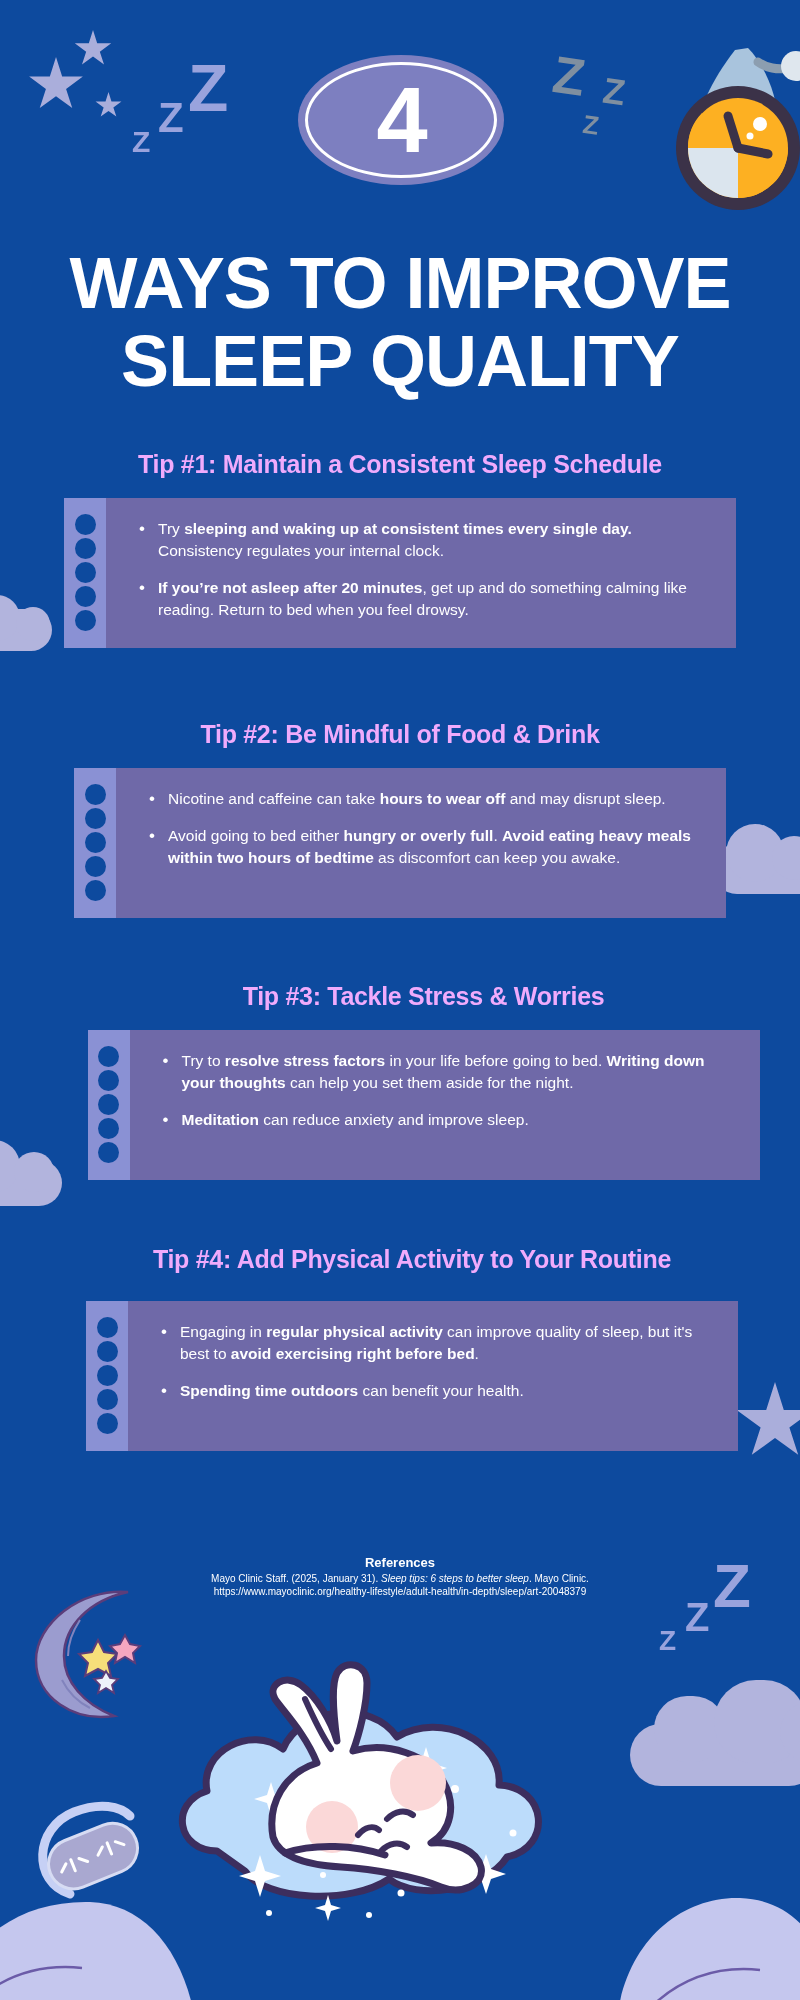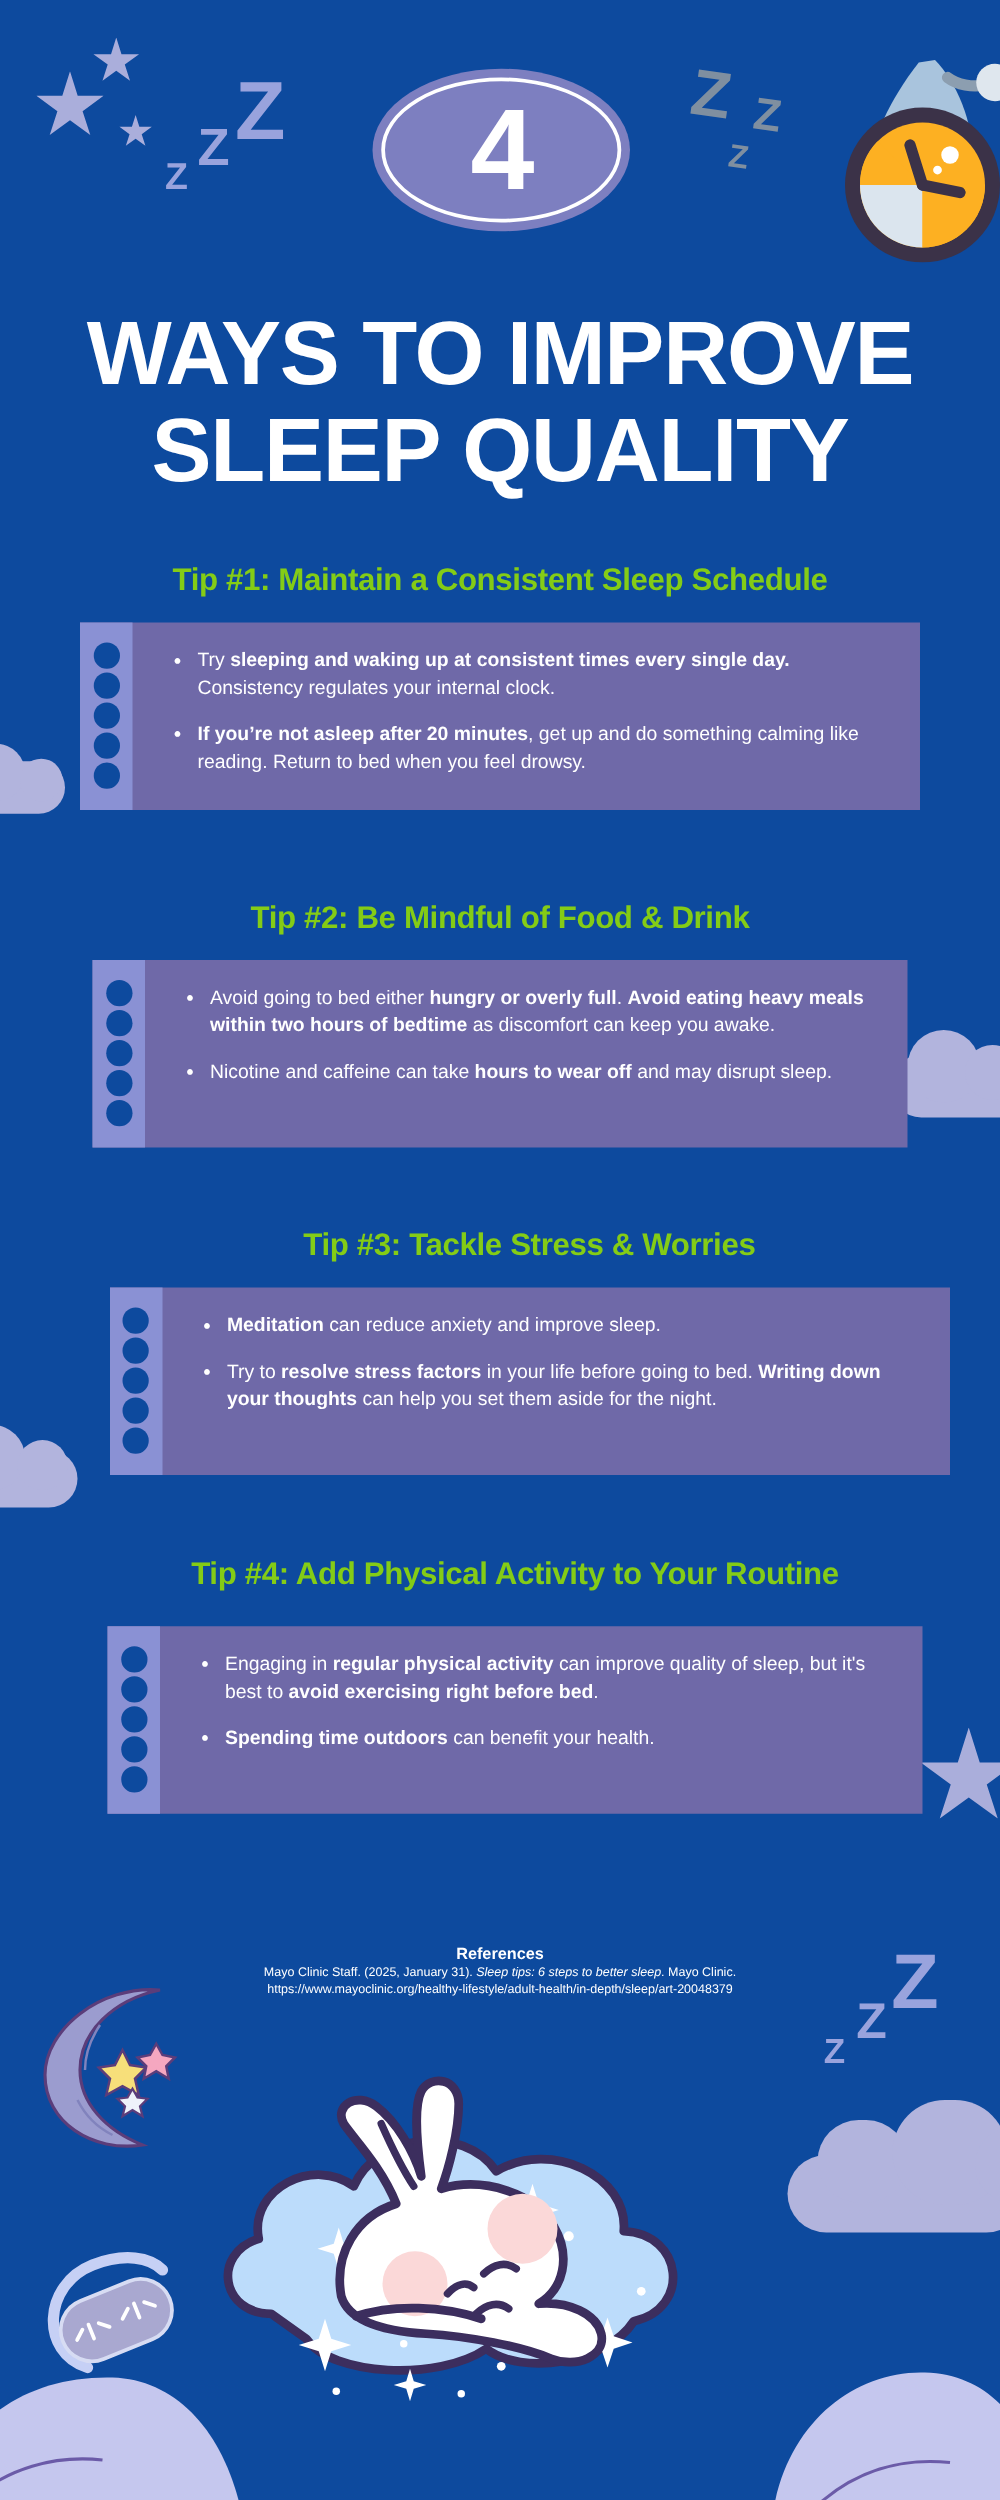--- a/index.html
+++ b/index.html
@@ -59,21 +59,21 @@
     line-height: 1.08;
     letter-spacing: -1px;
     text-transform: uppercase;
     z-index: 5;
   }
 
   
   .tip { position: absolute; left: 0; width: 800px; z-index: 4; }
   .tip-heading {
     text-align: center;
-    color: #84cc16;
+    color: #f0abfc;
     font-size: 25px;
     font-weight: 800;
     line-height: 1.18;
     padding: 0 40px;
     letter-spacing: -0.3px;
   }
   .card {
     position: relative;
     margin: 18px auto 0;
     width: 672px;
@@ -219,41 +219,41 @@
     <div class="card narrow">
       <div class="strip">
         <span class="dot"></span>
         <span class="dot"></span>
         <span class="dot"></span>
         <span class="dot"></span>
         <span class="dot"></span>
       </div>
       <div class="card-body">
         <ul class="bullets">
+            <li><span>Nicotine and caffeine can take </span><b>hours to wear off</b><span> and may disrupt sleep.</span></li>
             <li><span>Avoid going to bed either </span><b>hungry or overly full</b><span>. </span><b>Avoid eating heavy meals within two hours of bedtime</b><span> as discomfort can keep you awake.</span></li>
-            <li><span>Nicotine and caffeine can take </span><b>hours to wear off</b><span> and may disrupt sleep.</span></li>
           </ul>
       </div>
     </div>
   </div>
 
   <div class="tip" style="top:982px;padding-left:47px;">
     <div class="tip-heading">Tip #3: Tackle Stress &amp; Worries</div>
     <div class="card">
       <div class="strip">
         <span class="dot"></span>
         <span class="dot"></span>
         <span class="dot"></span>
         <span class="dot"></span>
         <span class="dot"></span>
       </div>
       <div class="card-body">
         <ul class="bullets">
+            <li><span>Try to </span><b>resolve stress factors</b><span> in your life before going to bed. </span><b>Writing down your thoughts</b><span> can help you set them aside for the night.</span></li>
             <li><b>Meditation</b><span> can reduce anxiety and improve sleep.</span></li>
-            <li><span>Try to </span><b>resolve stress factors</b><span> in your life before going to bed. </span><b>Writing down your thoughts</b><span> can help you set them aside for the night.</span></li>
           </ul>
       </div>
     </div>
   </div>
 
   <div class="tip" style="top:1245px;margin-left:12px;">
     <div class="tip-heading" style="padding:0 135px;">Tip #4: Add Physical Activity to Your Routine</div>
     <div class="card narrow" style="margin-top:26px;">
       <div class="strip">
         <span class="dot"></span>

